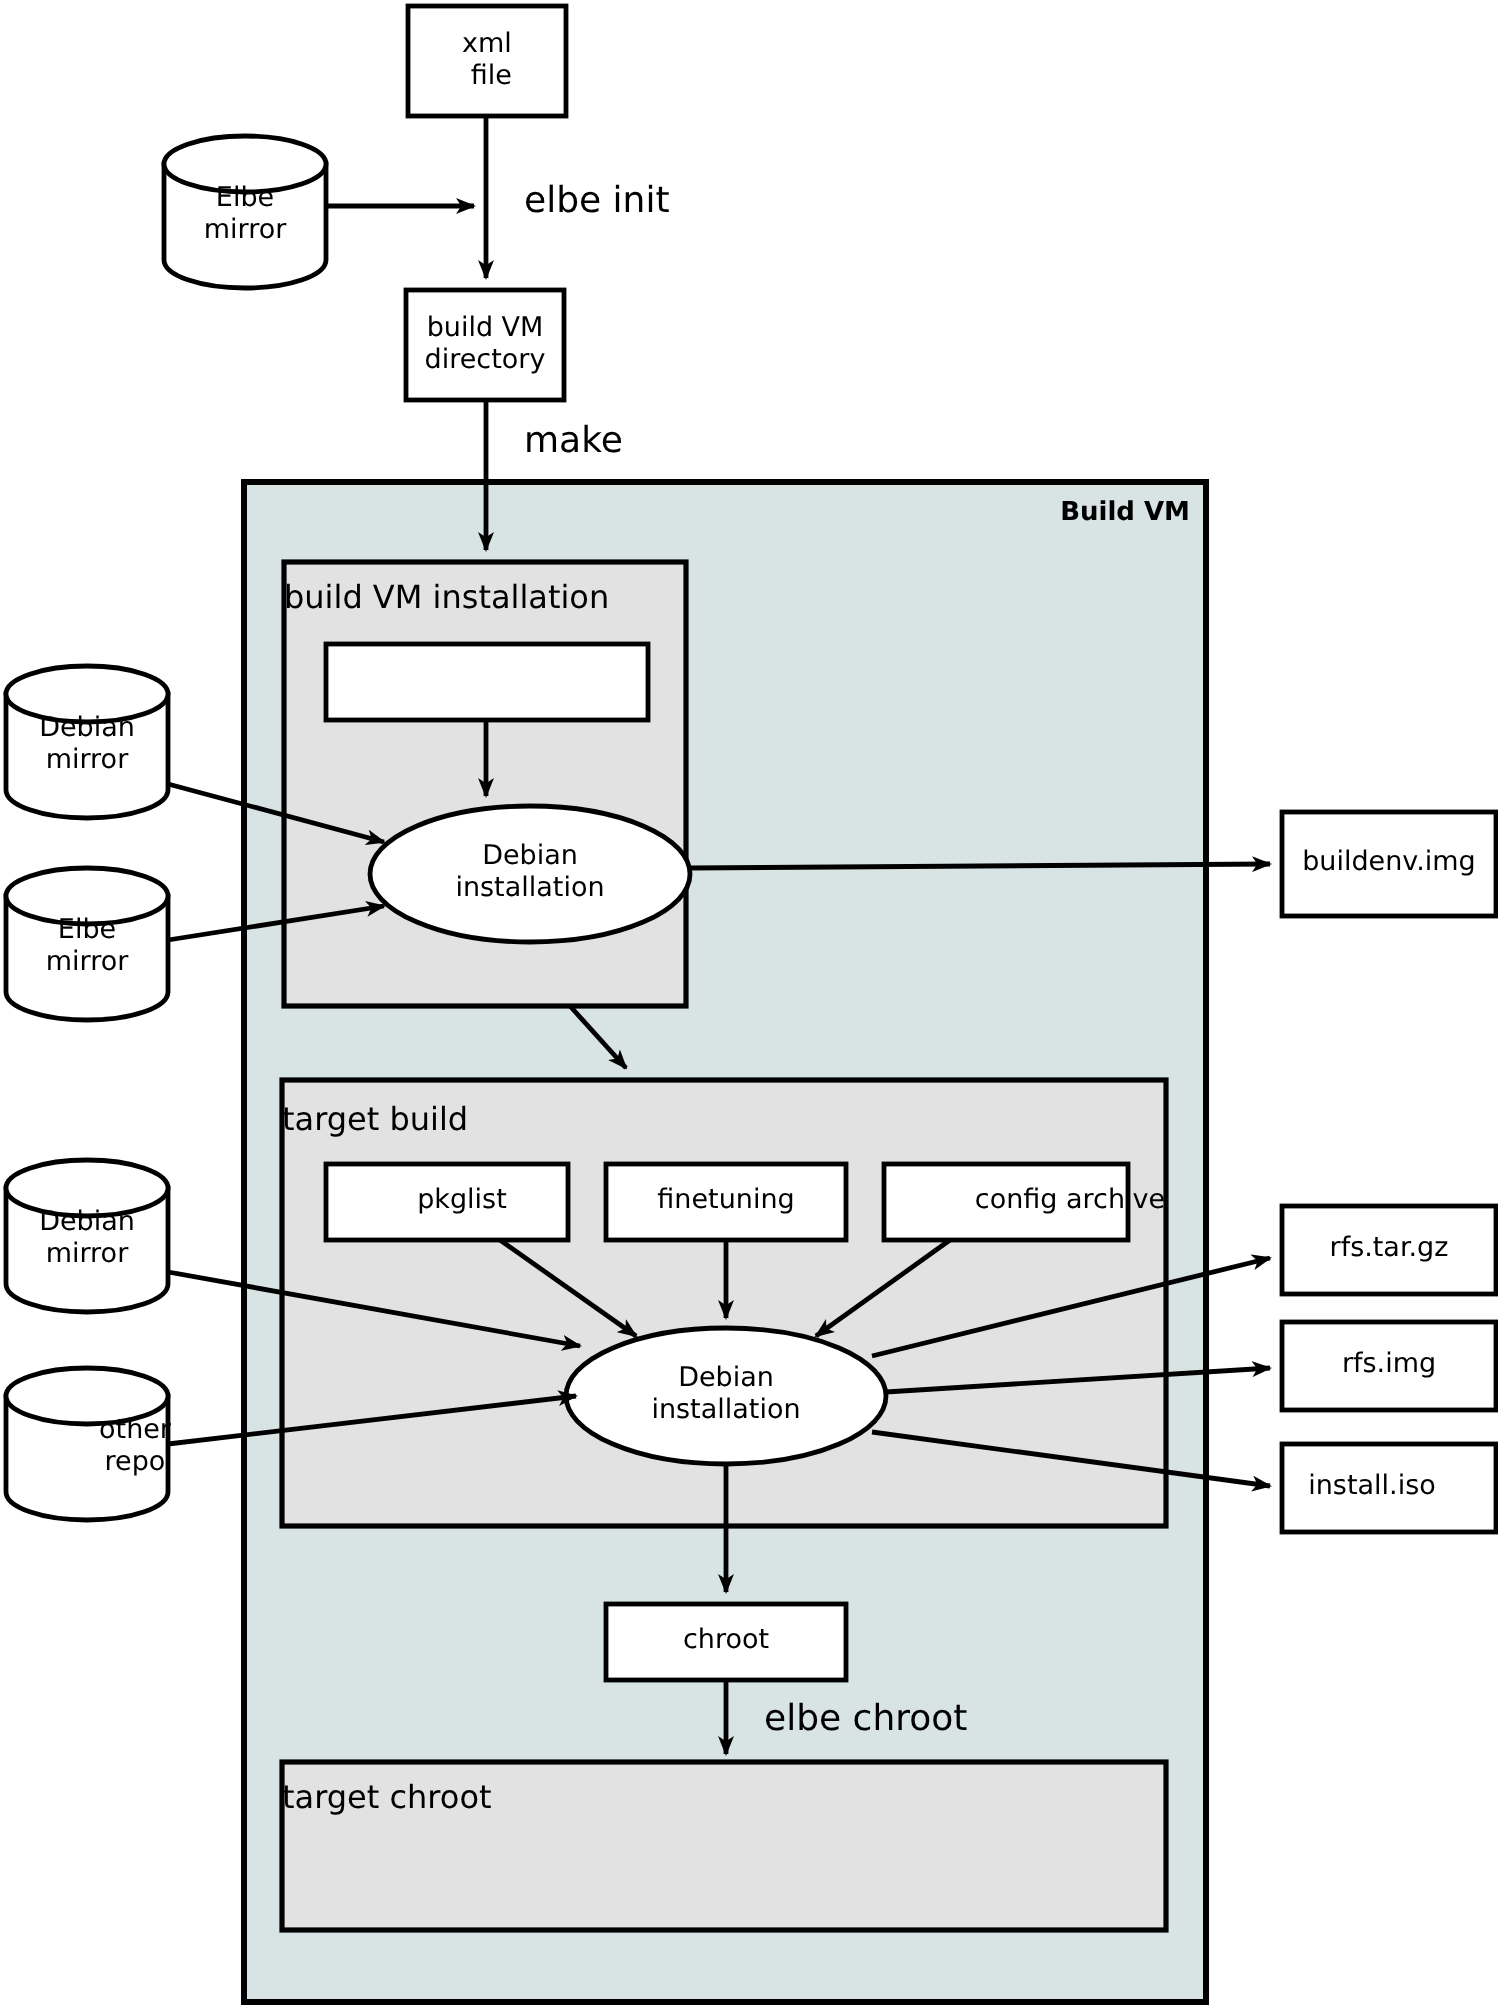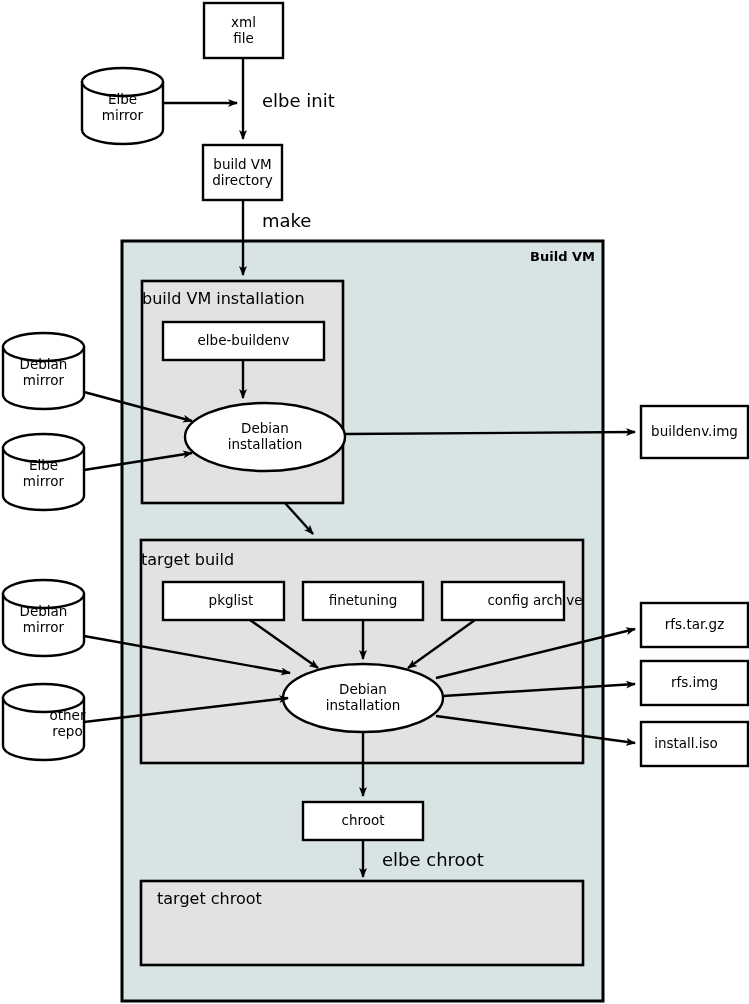--- a/index.html
+++ b/index.html
@@ -148,32 +148,31 @@
 
     <line x1="363" y1="840" x2="363" y2="877" stroke="#000000" stroke-width="2.4" marker-end="url(#arrow)"></line>
   </svg>
 
   <div class="group-title bold" style="left:460px; top:249px; width:135px; text-align:right;">Build VM</div>
 
   <div class="group-title" style="left:142px; top:289px; width:201px;">build VM installation</div>
 
   <div class="group-title" style="left:141px; top:550px; width:442px;">target build</div>
 
-  <div class="group-title" style="left:141px; top:889px; width:442px;padding-left:16px;">target chroot</div>
-
-  <div class="node-label" style="left:204px; top:3px; width:79px; height:55px;">xml
+  <div class="group-title" style="left:141px; top:889px; width:442px;">target chroot</div>
+
+  <div class="node-label" style="left:204px; top:3px; width:79px; height:55px;text-align:right;">xml
 file</div>
 
   <div class="node-label" style="left:82px; top:80px; width:81px; height:56px;">Elbe
 mirror</div>
 
   <div class="node-label" style="left:203px; top:145px; width:79px; height:55px;">build VM
 directory</div>
 
-  <div class="node-label" style="left:163px; top:322px; width:161px; height:38px;">elbe-buildenv</div>
 
   <div class="node-label" style="left:185px; top:403px; width:160px; height:68px;">Debian
 installation</div>
 
   <div class="node-label" style="left:3px; top:345px; width:81px; height:56px;">Debian
 mirror</div>
 
   <div class="node-label" style="left:3px; top:446px; width:81px; height:56px;">Elbe
 mirror</div>
 

